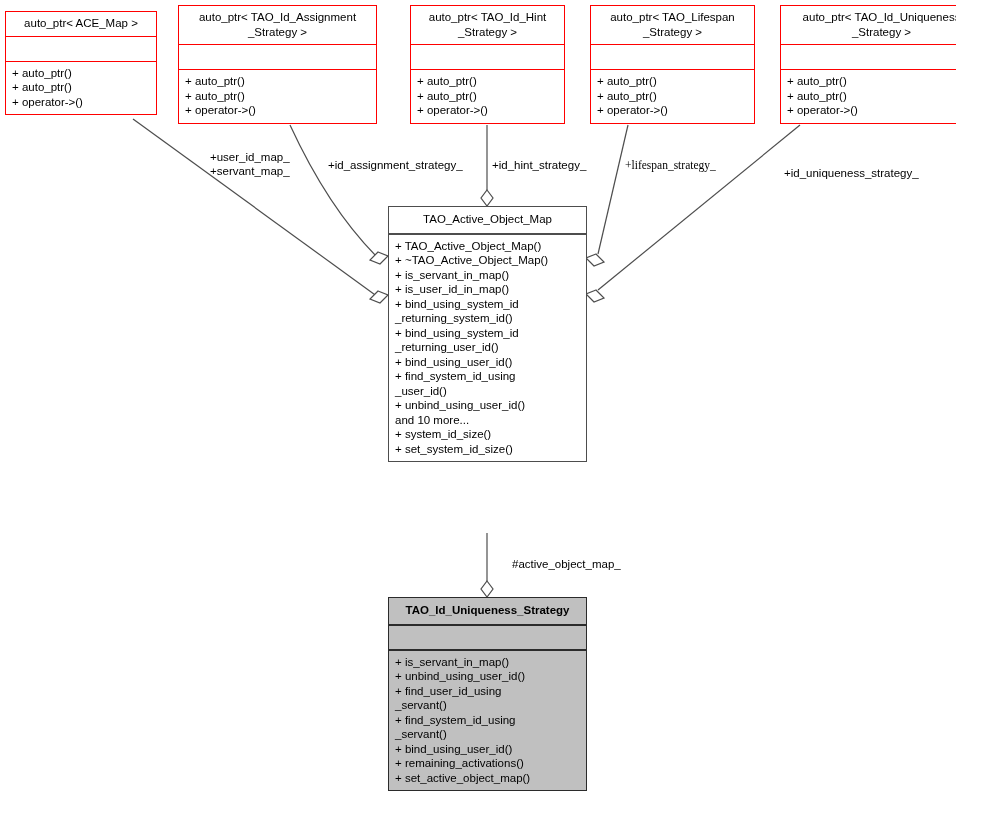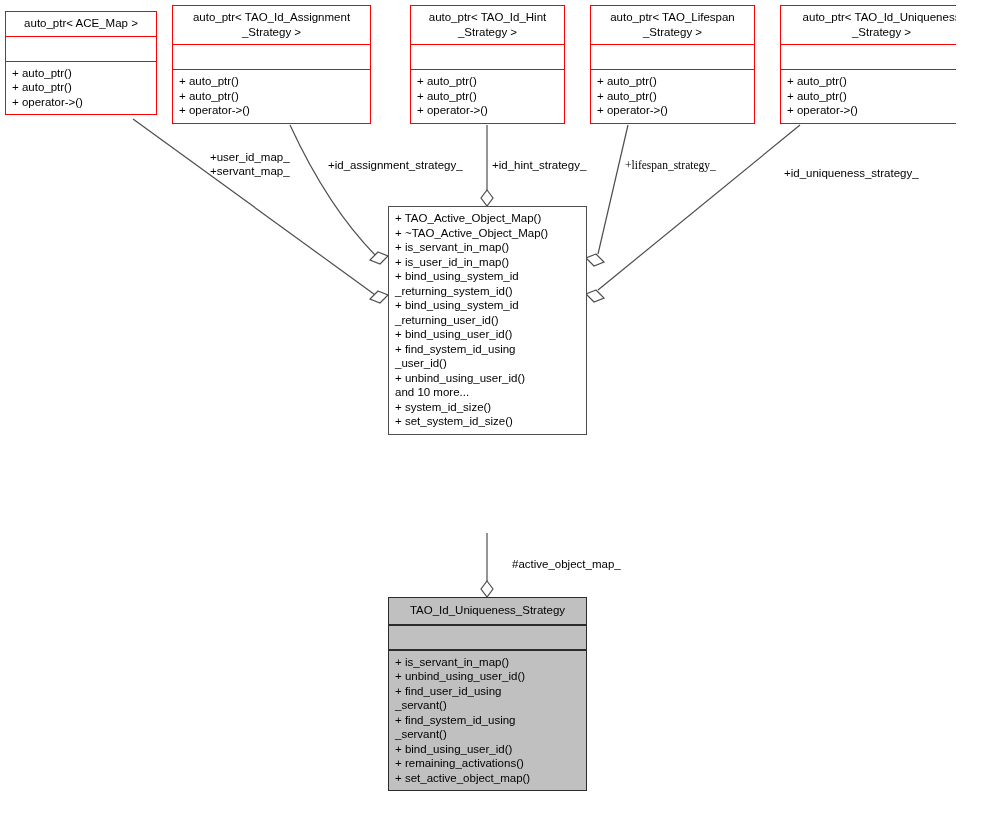--- a/index.html
+++ b/index.html
@@ -69,20 +69,21 @@
   }
   .uml-class.plain .c-attrs {
     border-bottom: 2px solid #4d4d4d;
   }
   .uml-class.shaded {
     border: 1px solid #2b2b2b;
     background: #c0c0c0;
   }
   .uml-class.shaded .c-title {
     border-bottom: 2px solid #2b2b2b;
+    font-weight: bold;
   }
   .uml-class.shaded .c-attrs {
     border-bottom: 2px solid #2b2b2b;
   }
 
   
   .edge-label {
     position: absolute;
     font-size: 11.5px;
     line-height: 14px;
@@ -133,21 +134,21 @@
   <div class="uml-class" style="left:5px; top:11px; width:152px;">
     <div class="compartment c-title">auto_ptr&lt; ACE_Map &gt;</div>
     <div class="compartment c-attrs" style="height:25px;"></div>
     <div class="compartment c-ops">
       <div class="row">+ auto_ptr()</div>
       <div class="row">+ auto_ptr()</div>
       <div class="row">+ operator-&gt;()</div>
     </div>
   </div>
 
-  <div class="uml-class" style="left:172px; top:5px; width:199px;">
+  <div class="uml-class" style="left:178px; top:5px; width:199px;">
     <div class="compartment c-title">auto_ptr&lt; TAO_Id_Assignment
 _Strategy &gt;</div>
     <div class="compartment c-attrs" style="height:25px;"></div>
     <div class="compartment c-ops">
       <div class="row">+ auto_ptr()</div>
       <div class="row">+ auto_ptr()</div>
       <div class="row">+ operator-&gt;()</div>
     </div>
   </div>
 
@@ -191,20 +192,21 @@
 
   <div class="edge-label" style="left:492px; top:158px;">+id_hint_strategy_</div>
 
   <div class="edge-label" style="left:625px; top:158px;font-family:Liberation Serif, serif;">+lifespan_strategy_</div>
 
   <div class="edge-label" style="left:784px; top:158px;margin-top:8px;">+id_uniqueness_strategy_</div>
 
   <div class="edge-label" style="left:492px; top:557px;margin-left:20px;">#active_object_map_</div>
 
   <div class="uml-class plain" style="left:388px; top:206px; width:199px;">
+    <div class="compartment c-title" style="padding:5px 4px 6px 4px;">TAO_Active_Object_Map</div>
     <div class="compartment c-ops">
       <div class="row">+ TAO_Active_Object_Map()</div>
       <div class="row">+ ~TAO_Active_Object_Map()</div>
       <div class="row">+ is_servant_in_map()</div>
       <div class="row">+ is_user_id_in_map()</div>
       <div class="row">+ bind_using_system_id
 _returning_system_id()</div>
       <div class="row">+ bind_using_system_id
 _returning_user_id()</div>
       <div class="row">+ bind_using_user_id()</div>

